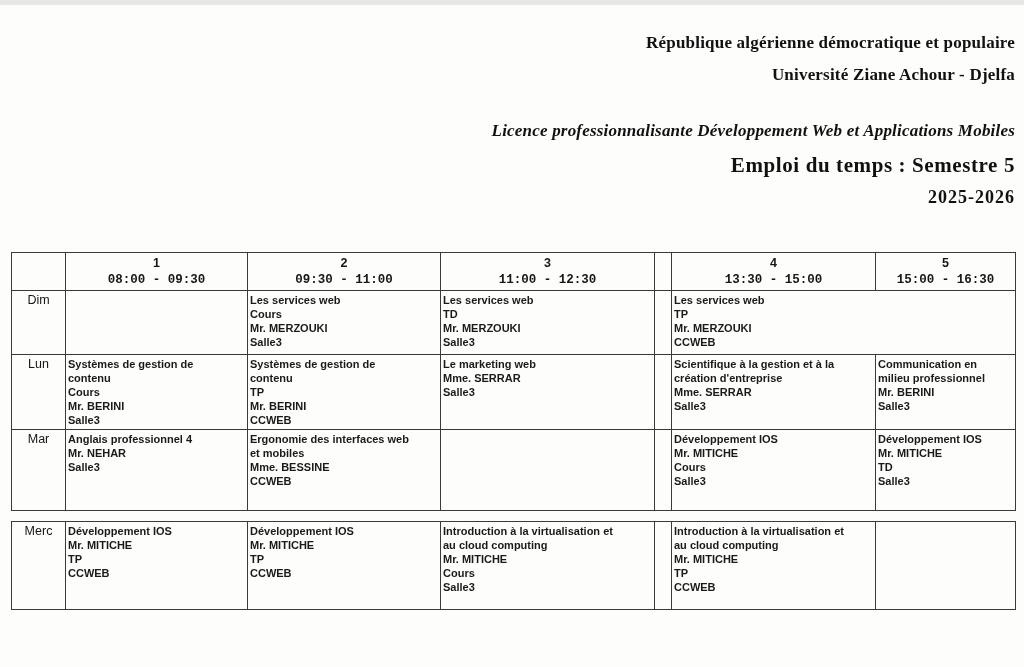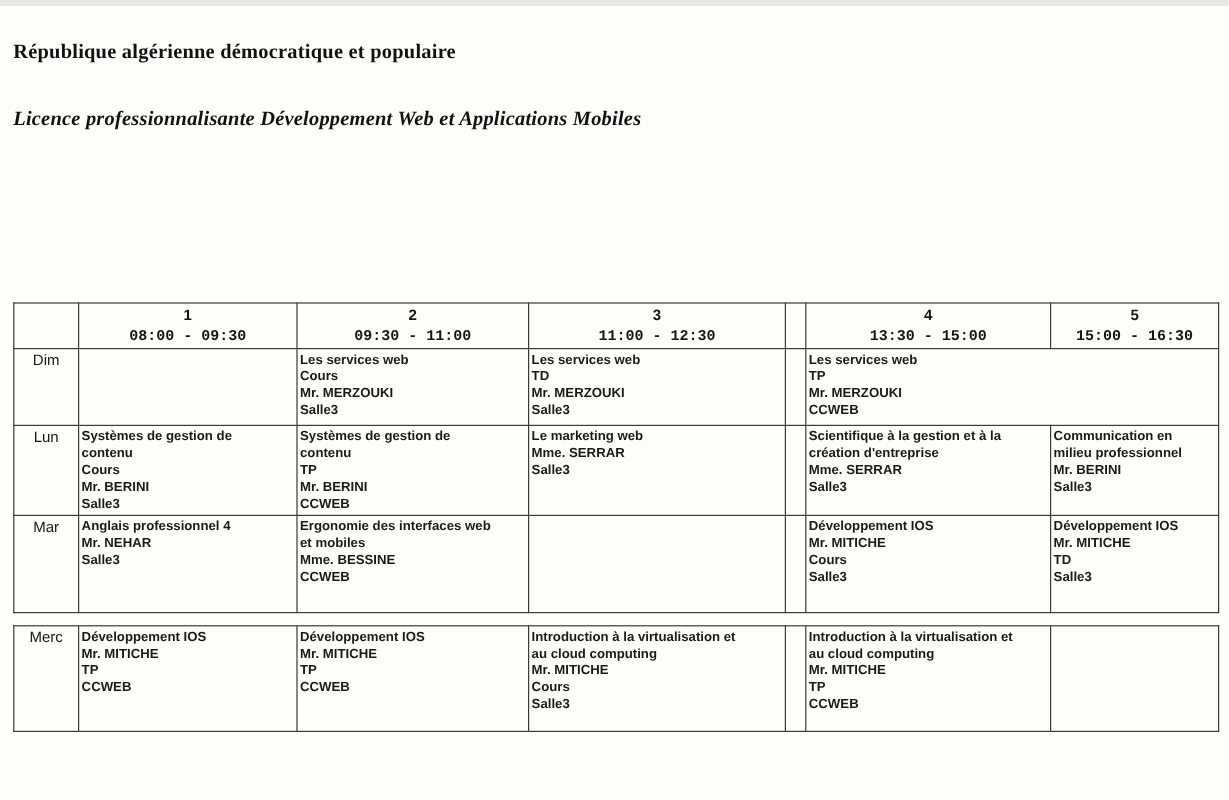--- a/index.html
+++ b/index.html
@@ -3,21 +3,21 @@
 <meta charset="utf-8">
 <style>
   html,body{margin:0;padding:0;background:#ffffff;}
   .page{
     position:relative;width:1024px;height:667px;overflow:hidden;
     background:#fdfdfb;color:#161616;
     font-family:"Liberation Sans",sans-serif;
   }
   .top-strip{position:absolute;top:0;left:0;width:1024px;height:5px;background:#e7e7e6;}
   .doc-header{
-    position:absolute;left:11px;top:33px;width:1004px;text-align:left;
+    position:absolute;left:11px;top:33px;width:1004px;text-align:right;
     font-family:"Liberation Serif",serif;font-weight:bold;color:#111;
   }
   .h-line{font-size:17px;line-height:20px;margin-bottom:12px;letter-spacing:0.2px;}
   .h-line.it{font-style:italic;margin-top:36px;}
   .h-line.big{font-size:21px;line-height:24px;letter-spacing:0.6px;margin-bottom:10px;}
   .h-line.year{font-size:18px;letter-spacing:1px;}
 
   .tables{position:absolute;left:11px;top:252px;width:1004px;}
   table.tt{
     border-collapse:collapse;table-layout:fixed;width:1004px;
@@ -49,21 +49,24 @@
   .row-gap{height:10px;}
 </style>
 </head>
 <body>
 
 <div class="page">
   <div class="top-strip"></div>
 
   <div class="doc-header">
     <div class="h-line">République algérienne démocratique et populaire</div>
+    <div class="h-line">Université Ziane Achour - Djelfa</div>
     <div class="h-line it">Licence professionnalisante Développement Web et Applications Mobiles</div>
+    <div class="h-line big">Emploi du temps : Semestre 5</div>
+    <div class="h-line year">2025-2026</div>
   </div>
 
   <div class="tables">
 
     <table class="tt">
       <colgroup>
         <col class="c-day">
           <col class="c-p1">
           <col class="c-p2">
           <col class="c-p3">

